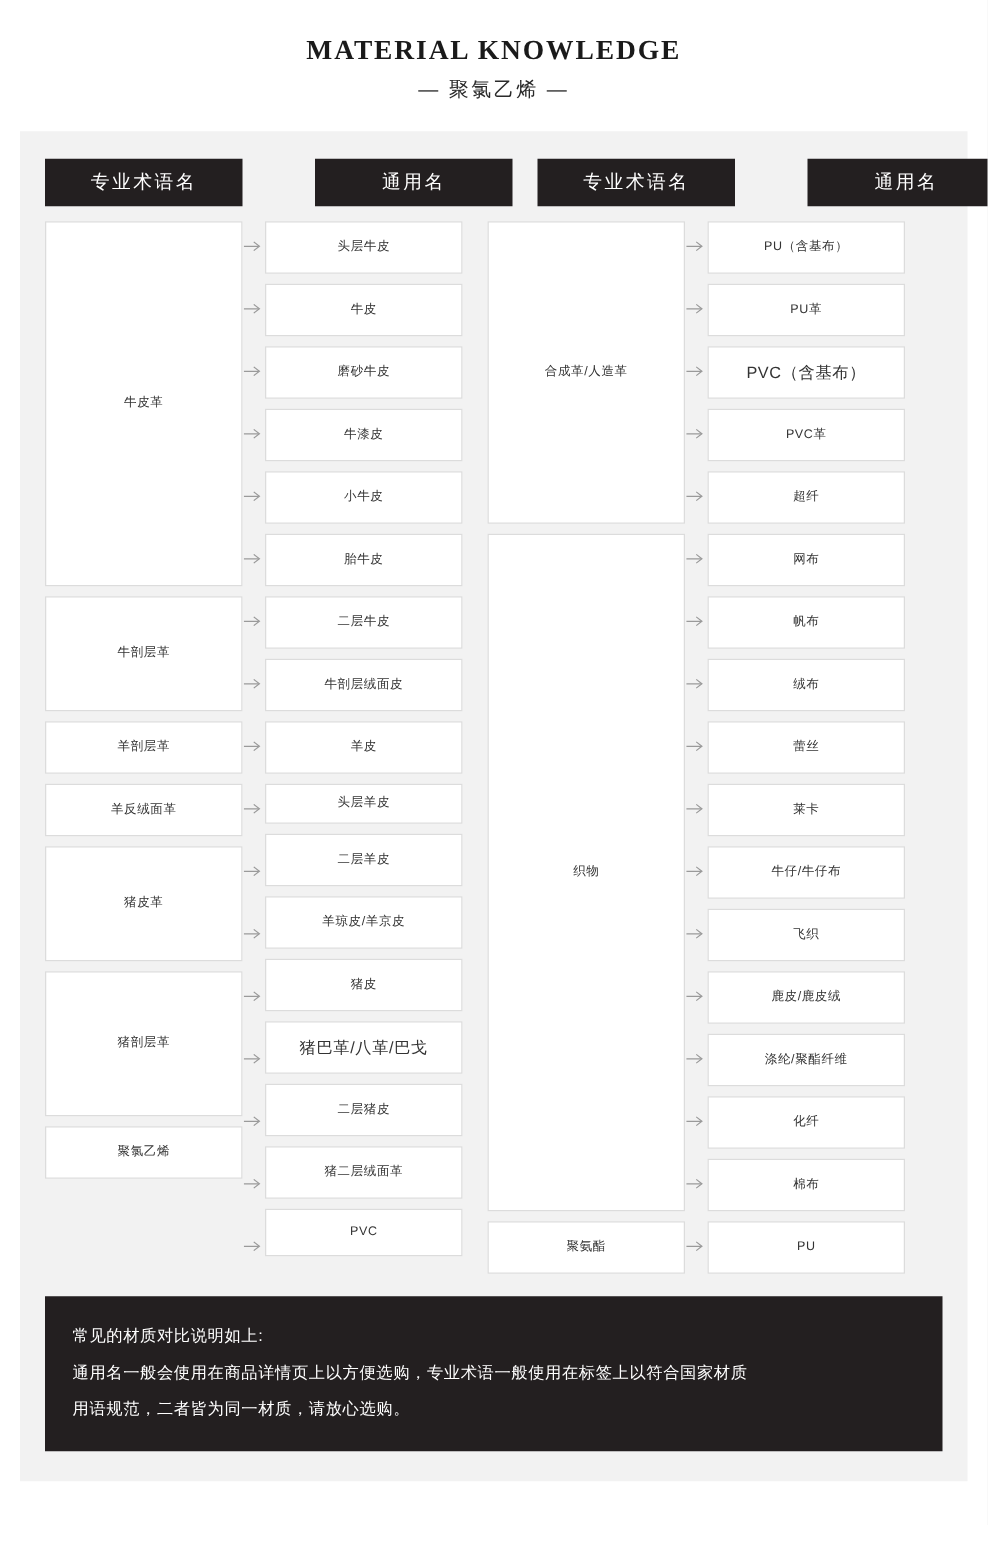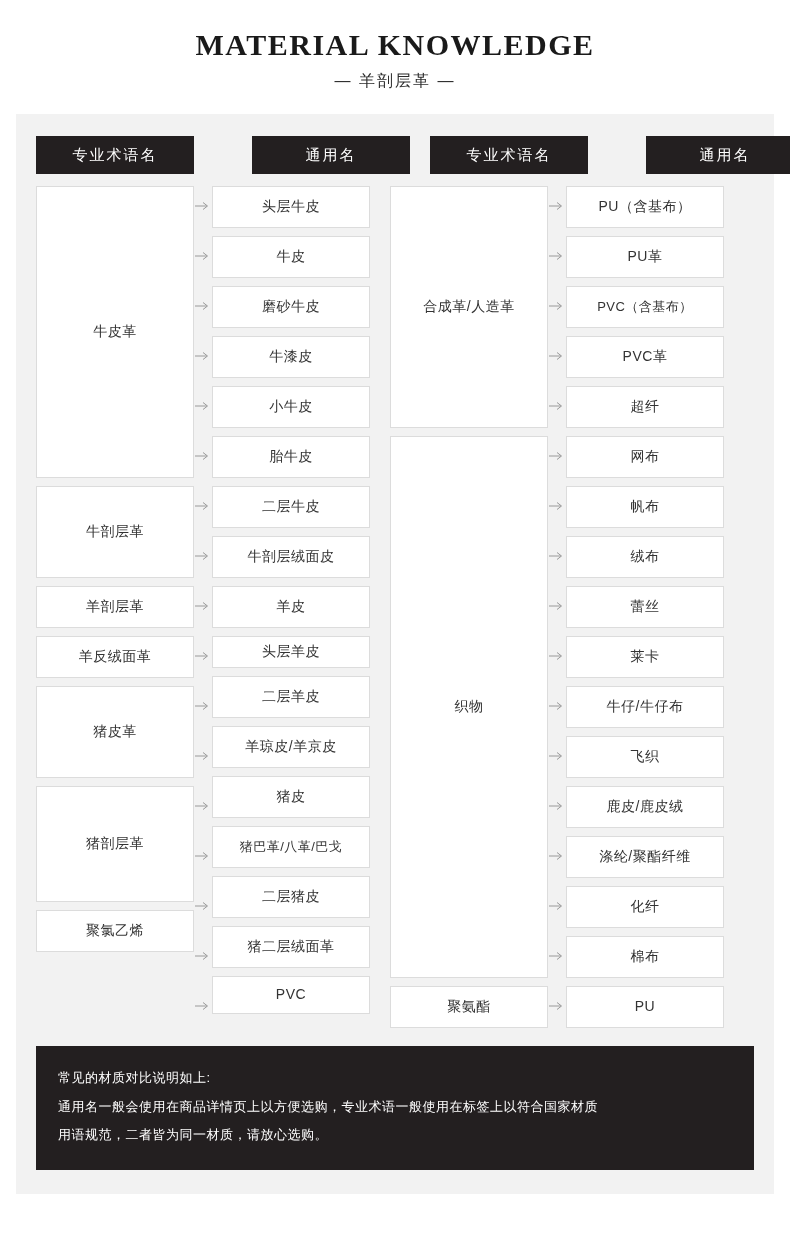--- a/index.html
+++ b/index.html
@@ -22,21 +22,21 @@
     box-sizing: border-box;
   }
 
   
   .header {
     padding-top: 28px;
     text-align: center;
   }
   .header .title-en {
     font-family: "Liberation Serif", "DejaVu Serif", serif;
-    font-size: 30px;
+    font-size: 22px;
     letter-spacing: 1.5px;
     font-weight: 700;
     color: #1a1a1a;
     line-height: 1.1;
   }
   .header .title-cn {
     margin-top: 10px;
     font-size: 16px;
     color: #2b2b2b;
     letter-spacing: 2px;
@@ -101,21 +101,21 @@
   }
 
   .cell {
     background: #ffffff;
     border: 1px solid #dcdcdc;
     box-sizing: border-box;
     display: flex;
     align-items: center;
     justify-content: center;
     text-align: center;
-    font-size: 14px;
+    font-size: 10px;
     color: #333333;
     letter-spacing: 0.5px;
     line-height: 1.25;
     padding: 0 4px;
   }
   .cell.small-text { font-size: 13px; }
 
   
   .arrow {
     position: absolute;
@@ -143,21 +143,21 @@
   }
   .note p { margin: 4px; }
 </style>
 </head>
 <body>
 
 <div class="page">
 
   <div class="header">
     <div class="title-en">MATERIAL KNOWLEDGE</div>
-    <div class="title-cn">— 羊剖层革 —</div>
+    <div class="title-cn">— 聚氯乙烯 —</div>
   </div>
 
   <div class="panel">
 
     <div class="head-row">
       <div class="head-cell col-w-a">专业术语名</div>
       <div class="head-gap-small"></div>
       <div class="head-cell col-w-b">通用名</div>
       <div class="head-cell col-w-a">专业术语名</div>
       <div class="head-gap-small"></div>

